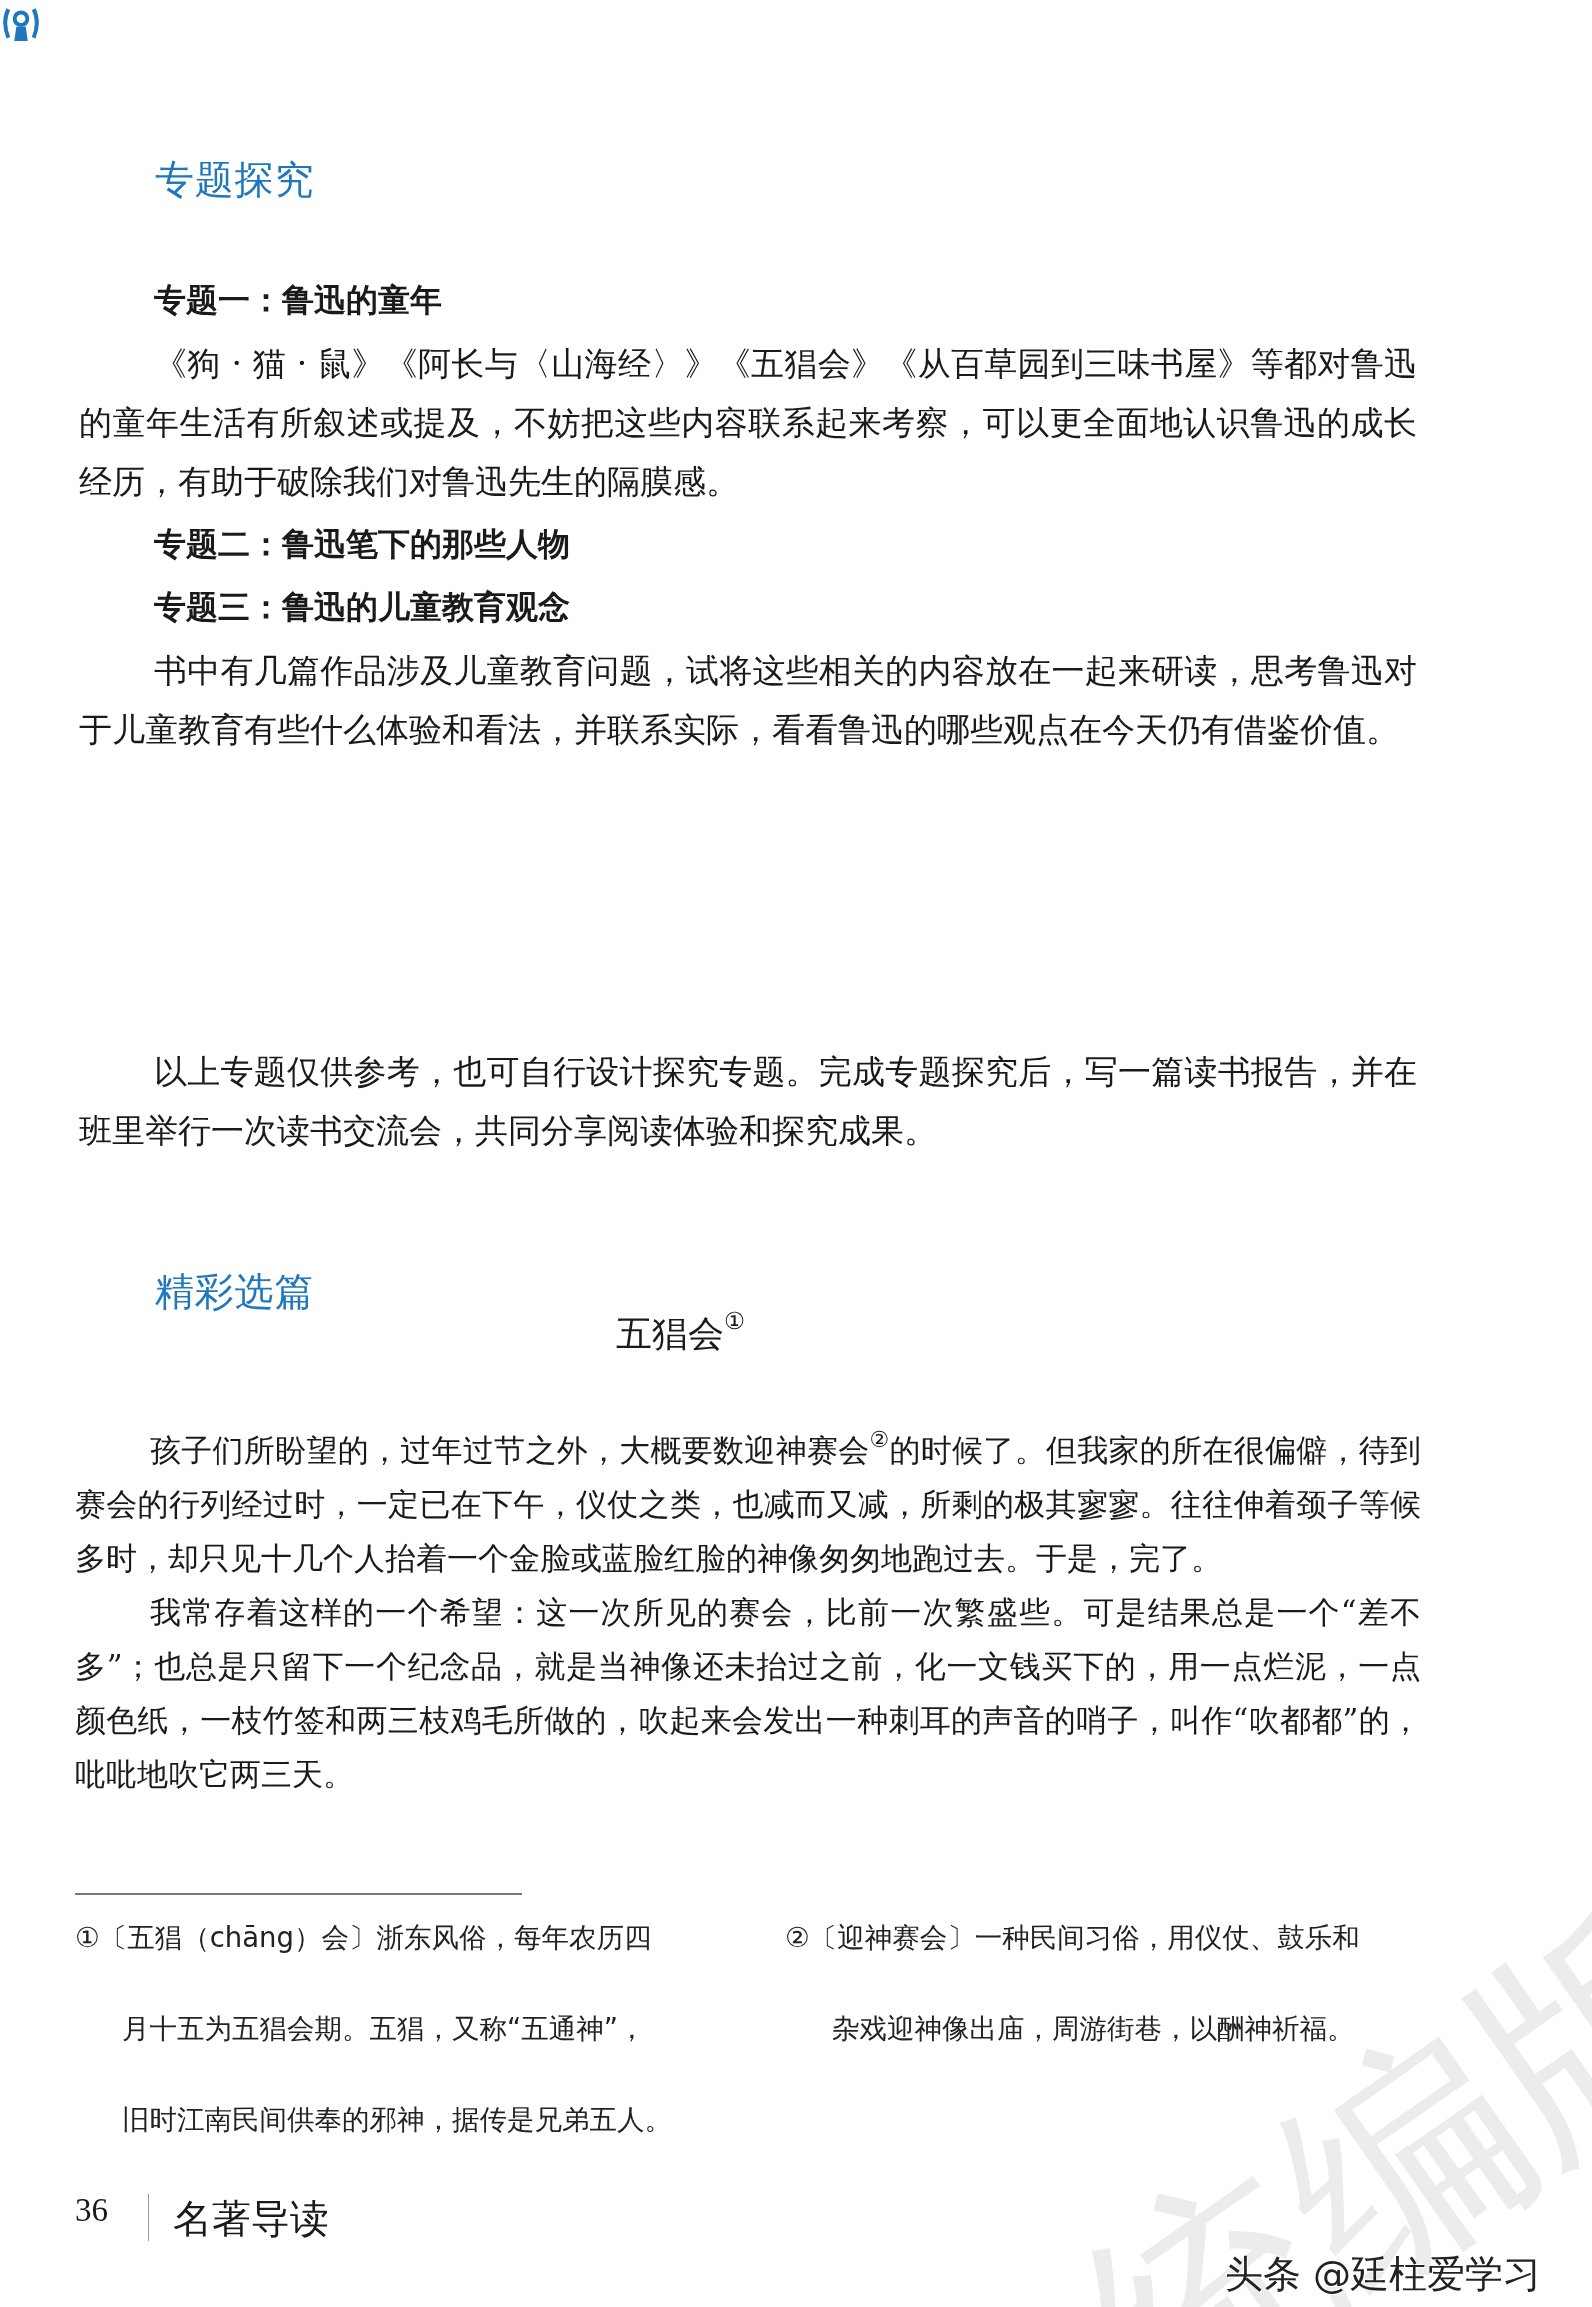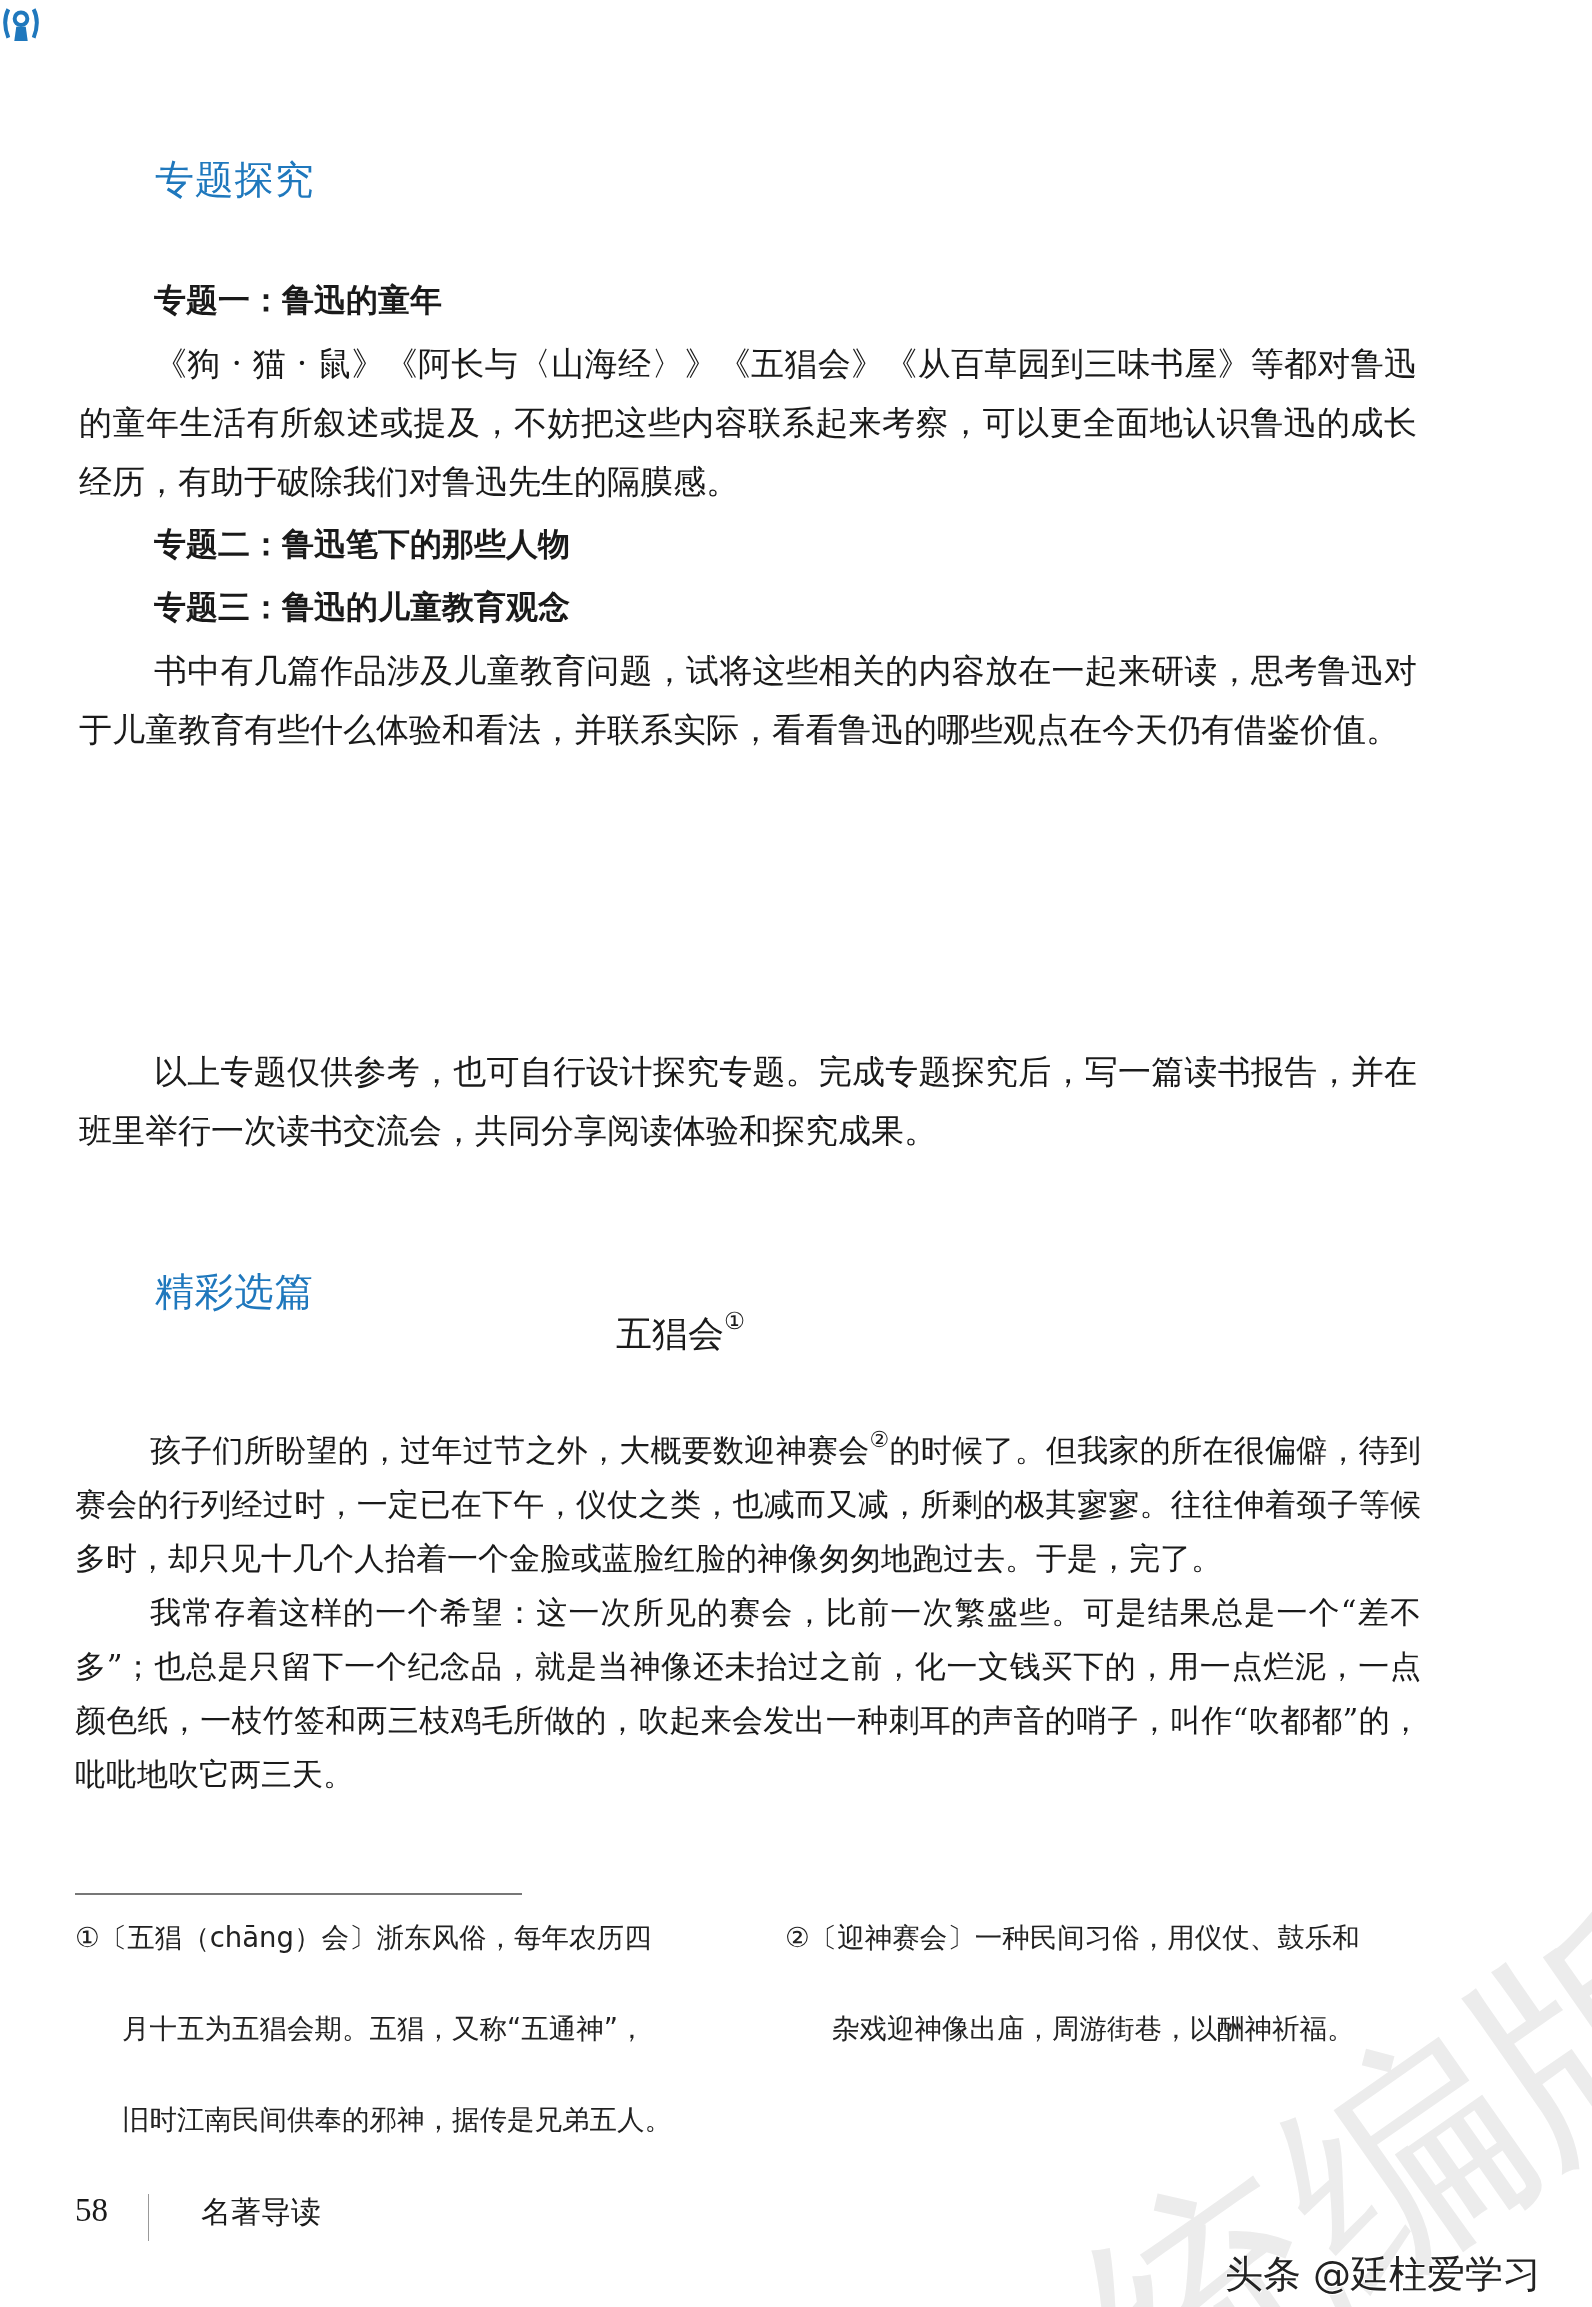--- a/index.html
+++ b/index.html
@@ -16,21 +16,21 @@
   .essay-title sup { font-size: 23.5px; vertical-align: 17.3px; }
   .essay { position: absolute; left: 75px; width: 1346px; top: 1413px; font-size: 31px; line-height: 54px;
            font-family: "DejaVu Serif", serif; }
   .essay p { margin: 0; text-align: justify; text-align-last: left; }
   .essay sup { font-size: 22px; vertical-align: 14px; }
   .rule { position: absolute; left: 75px; top: 1893px; width: 447px; height: 1.6px; background: #777; }
   .fn { position: absolute; font-family: "DejaVu Sans", sans-serif; font-size: 27.5px; line-height: 44px; color: #222; }
   .fn .line2 { padding-left: 47px; margin-top: 47px; }
   .footer-num { position: absolute; left: 75px; top: 2192px; font-size: 33px; font-family: "Liberation Serif", serif; }
   .footer-sep { position: absolute; left: 148px; top: 2194px; width: 0.8px; height: 47px; background: #999; }
-  .footer-label { position: absolute; left: 201px; top: 2192px; font-size: 30px; }
+  .footer-label { position: absolute; left: 173px; top: 2192px; font-size: 39px; }
   .watermark { position: absolute; left: 1013px; top: 1805px; font-size: 235px; color: #ececec;
                transform: rotate(-35deg); transform-origin: left top; font-family: "DejaVu Sans", sans-serif;
                white-space: nowrap; top: 2237px; left: 1028px; }
   .credit { position: absolute; left: 1225px; top: 2249px; font-size: 38px; font-family: "DejaVu Sans", sans-serif;
             color: #222; text-shadow: 0.8px 0.8px 0 #fff, -0.8px -0.8px 0 #fff; }
 </style>
 </head>
 <body>
 
 <div class="logo">
@@ -75,18 +75,18 @@
   <div>①〔五猖（chāng）会〕浙东风俗，每年农历四</div>
   <div class="line2">月十五为五猖会期。五猖，又称“五通神”，</div>
   <div class="line2">旧时江南民间供奉的邪神，据传是兄弟五人。</div>
 </div>
 
 <div class="fn" style="left:785px; top:1915px;">
   <div>②〔迎神赛会〕一种民间习俗，用仪仗、鼓乐和</div>
   <div class="line2">杂戏迎神像出庙，周游街巷，以酬神祈福。</div>
 </div>
 
-<div class="footer-num">58</div>
+<div class="footer-num">36</div>
 <div class="footer-sep"></div>
 <div class="footer-label">名著导读</div>
 
 <div class="credit">头条 @廷柱爱学习</div>
 
 
 </body></html>

